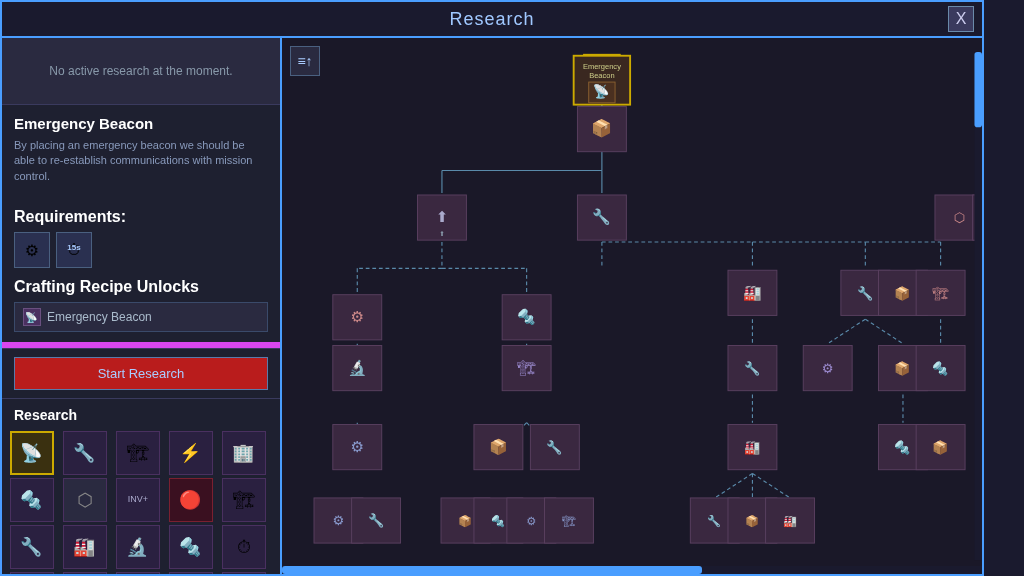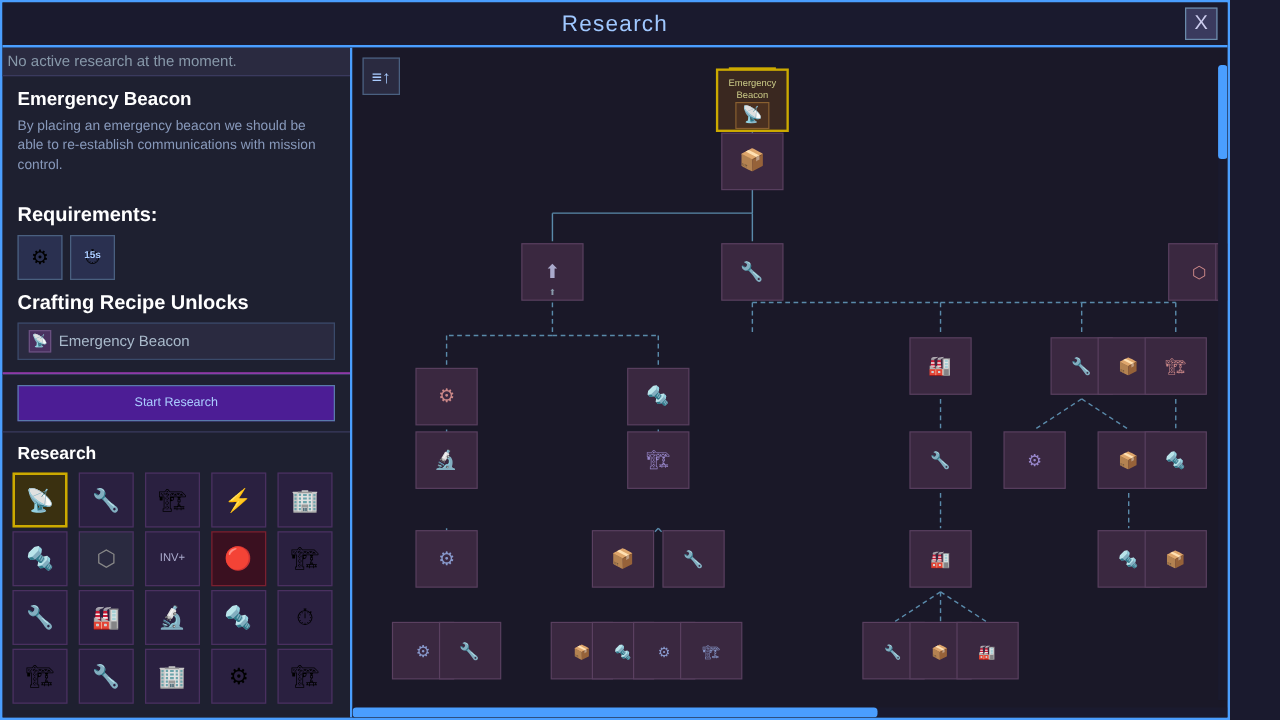--- a/index.html
+++ b/index.html
@@ -64,29 +64,29 @@
       min-width: 280px;
       background: #1e2030;
       border-right: 2px solid #4a9eff;
       display: flex;
       flex-direction: column;
     }
 
     .status-bar {
       background: #2a2a40;
       border-bottom: 1px solid #3a3a5e;
-      padding: 4px;
-      text-align: left;
+      padding: 26px;
+      text-align: center;
       color: #8899aa;
       font-size: 12px;
     }
 
     .item-info {
       padding: 10px 12px;
-      border-bottom: 1px solid #d946ef;
+      border-bottom: 6px solid #d946ef;
       flex-shrink: 0;
     }
 
     .item-title {
       color: #ffffff;
       font-size: 15px;
       font-weight: bold;
       margin-bottom: 6px;
     }
 
@@ -161,24 +161,24 @@
 
     .start-btn-container {
       padding: 8px 12px;
       border-top: 1px solid #3a3a5e;
       border-bottom: 1px solid #3a3a5e;
     }
 
     .start-btn {
       width: 100%;
       padding: 8px;
-      background: #4c1d95;
+      background: #b91c1c;
       border: 1px solid #5a7aaa;
       color: #aaccff;
-      font-size: 10px;
+      font-size: 13px;
       cursor: pointer;
       text-align: center;
     }
 
     .research-section-label {
       padding: 8px 12px 4px;
       color: #ffffff;
       font-size: 14px;
       font-weight: bold;
     }

